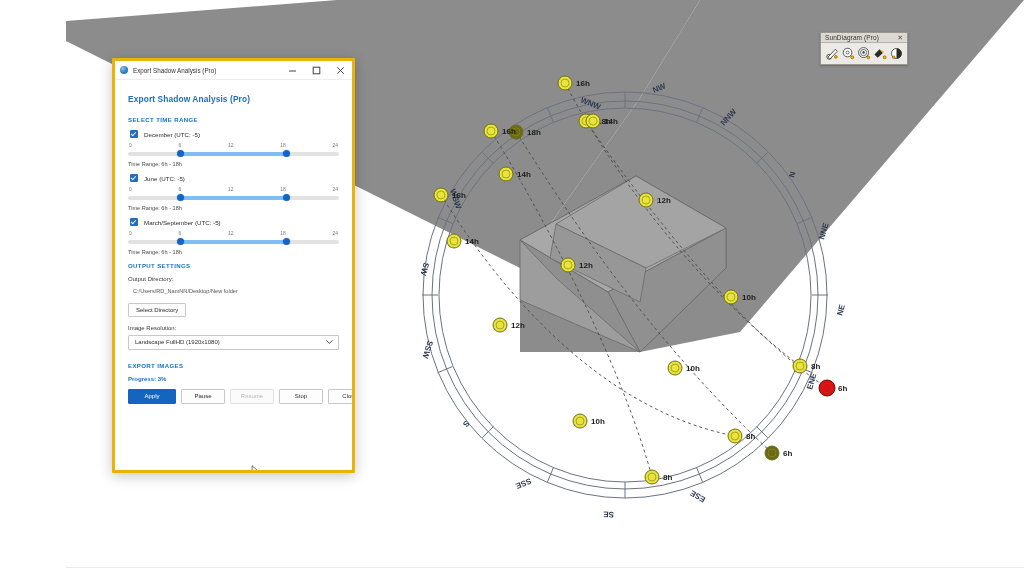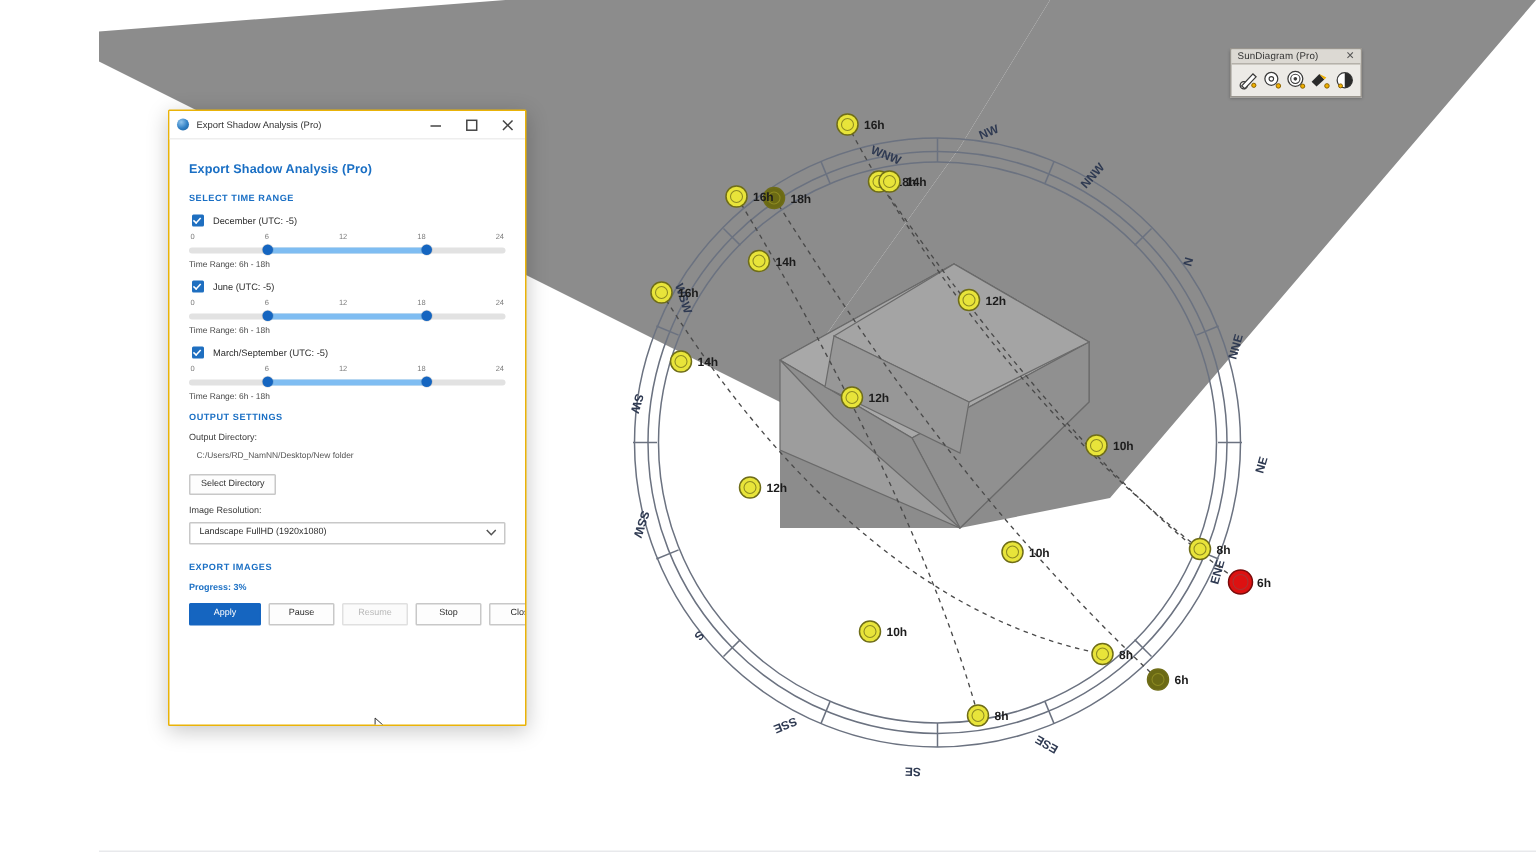--- a/index.html
+++ b/index.html
@@ -25,22 +25,22 @@
     background:#dcd9d3;border-bottom:1px solid #b5b1aa;
     padding:1px 3px 1px 4px;
   }
   .toolbar .tb-title span.t{font-size:6.5px;color:#333;letter-spacing:.1px;white-space:nowrap;}
   .toolbar .tb-close{font-size:7px;color:#555;line-height:1;cursor:pointer;padding:0 1px;}
   .toolbar .tb-icons{display:flex;gap:1px;padding:3px 2px;justify-content:center;}
   .tbicon{width:15px;height:15px;display:block;}
 
   
   .dialog{
-    position:absolute;left:112px;top:73px;width:237px;height:409px;
-    background:#ffffff;border:1px solid #eab308;border-radius:1px;
+    position:absolute;left:112px;top:58px;width:237px;height:409px;
+    background:#ffffff;border:3px solid #eab308;border-radius:1px;
     box-shadow:0 3px 14px rgba(0,0,0,.22);
     font-size:6.4px;color:#333;
     overflow:hidden;
   }
   .titlebar{
     height:18px;display:flex;align-items:center;
     background:#ffffff;border-bottom:1px solid #eeeeee;
     padding:0 0 0 5px;
   }
   .titlebar .app-ico{

